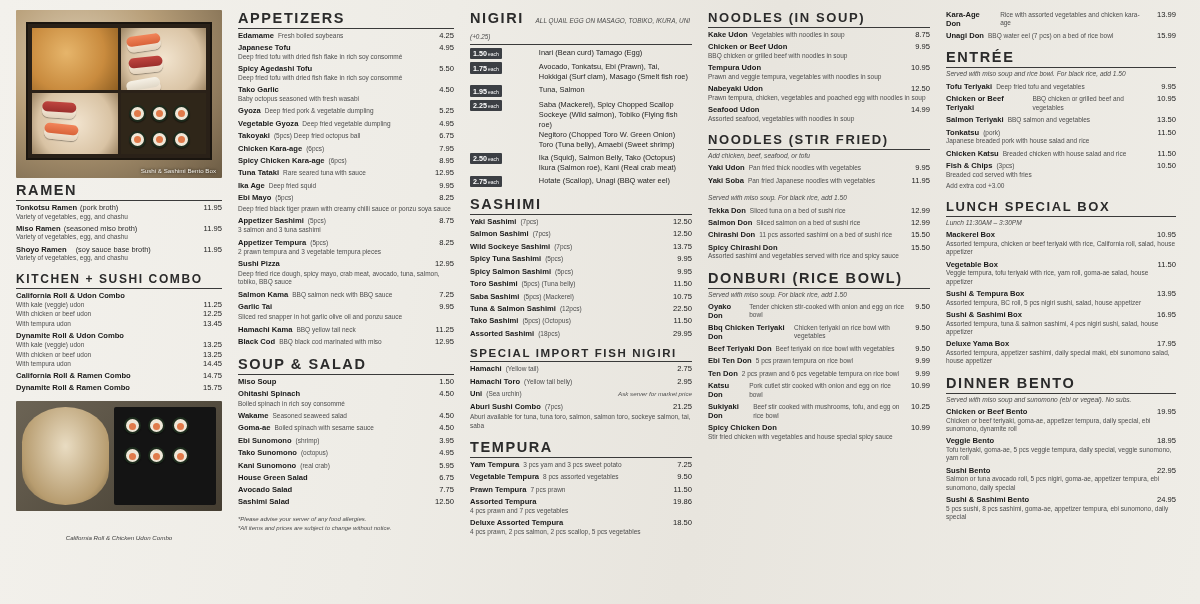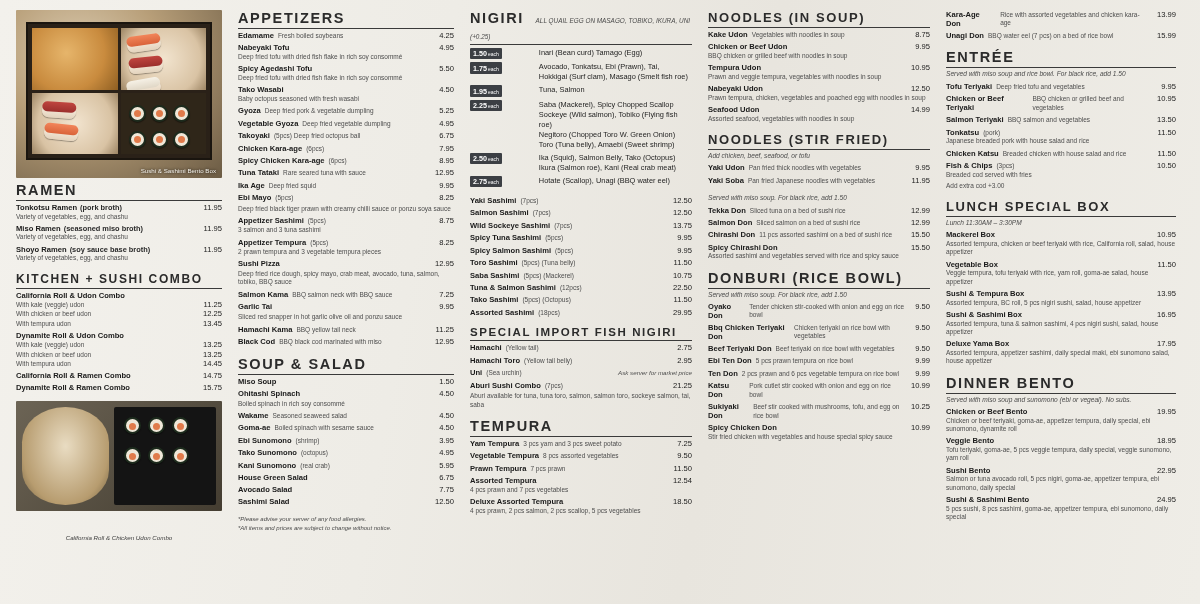--- a/index.html
+++ b/index.html
@@ -39,21 +39,21 @@
   .sect-note {
     font-size:6.6px; color:#4a4a4a; font-style:italic;
     margin:2px 0 3px 0; line-height:1.25;
   }
   .sect { margin-bottom:9px; }
 
   
   .item { margin-bottom:3.0px; }
   .row { display:flex; align-items:baseline; }
   .nm { font-size:7.6px; font-weight:700; color:#1a1a1a; }
-  .nm-reg { font-weight:700; font-size:7.4px; color:#2a2a2a; }
+  .nm-reg { font-weight:400; font-size:7.4px; color:#2a2a2a; }
   .dots { flex:1 1 auto; min-width:4px; }
   .pr { font-size:7.6px; font-weight:400; color:#1a1a1a; white-space:nowrap; padding-left:4px; }
   .desc { font-size:6.5px; color:#4d4d4d; line-height:1.3; margin-top:0.5px; }
 
   
   .photo {
     position:relative;
     border-radius:1px;
     overflow:hidden;
     margin-bottom:4px;
@@ -170,21 +170,21 @@
           <span class="nm">Miso Ramen</span>
           <span class="nm-reg" style="padding-left:3px">(seasoned miso broth)</span>
           <span class="dots"></span>
           <span class="pr">11.95</span>
         </div>
         <div class="desc">Variety of vegetables, egg, and chashu</div>
       </div>
       <div class="item">
         <div class="row">
           <span class="nm">Shoyo Ramen</span>
-          <span class="nm-reg" style="padding-left:3px">(soy sauce base broth)</span>
+          <span class="nm-reg" style="padding-left:9px">(soy sauce base broth)</span>
           <span class="dots"></span>
           <span class="pr">11.95</span>
         </div>
         <div class="desc">Variety of vegetables, egg, and chashu</div>
       </div>
     </div>
 
     <div class="sect">
       <div class="sect-title" style="font-size:12px">KITCHEN + SUSHI COMBO</div>
 
@@ -267,37 +267,37 @@
           <div class="item">
             <div class="row">
               <span class="nm">Edamame</span>
               <span class="desc" style="padding-left: 4px;">Fresh boiled soybeans</span>
               <span class="dots"></span>
               <span class="pr">4.25</span>
             </div>
           </div>
           <div class="item">
             <div class="row">
-              <span class="nm">Nabeyaki Tofu</span>
+              <span class="nm">Japanese Tofu</span>
               <span class="dots"></span>
               <span class="pr">4.95</span>
             </div>
             <div class="desc">Deep fried tofu with dried fish flake in rich soy consommé</div>
           </div>
           <div class="item">
             <div class="row">
               <span class="nm">Spicy Agedashi Tofu</span>
               <span class="dots"></span>
               <span class="pr">5.50</span>
             </div>
             <div class="desc">Deep fried tofu with dried fish flake in rich soy consommé</div>
           </div>
           <div class="item">
             <div class="row">
-              <span class="nm">Tako Wasabi</span>
+              <span class="nm">Tako Garlic</span>
               <span class="dots"></span>
               <span class="pr">4.50</span>
             </div>
             <div class="desc">Baby octopus seasoned with fresh wasabi</div>
           </div>
           <div class="item">
             <div class="row">
               <span class="nm">Gyoza</span>
               <span class="desc" style="padding-left: 4px;">Deep fried pork &amp; vegetable dumpling</span>
               <span class="dots"></span>
@@ -561,20 +561,21 @@
           <div class="pill-row">
             <span class="pill">2.75<span class="each">each</span></span>
             <div class="pill-body">
               <div class="pill-line">Hotate (Scallop),  Unagi (BBQ water eel)</div>
             </div>
           </div>
         </div>
     </div>
 
     <div class="sect">
+      <div class="sect-title">SASHIMI</div>
       <div id="sashimi-list">
           <div class="item">
             <div class="row">
               <span class="nm">Yaki Sashimi</span>
               <span class="desc" style="padding-left: 4px;">(7pcs)</span>
               <span class="dots"></span>
               <span class="pr">12.50</span>
             </div>
           </div>
           <div class="item">
@@ -717,21 +718,21 @@
               <span class="nm">Prawn Tempura</span>
               <span class="desc" style="padding-left: 4px;">7 pcs prawn</span>
               <span class="dots"></span>
               <span class="pr">11.50</span>
             </div>
           </div>
           <div class="item">
             <div class="row">
               <span class="nm">Assorted Tempura</span>
               <span class="dots"></span>
-              <span class="pr">12.54</span>
+              <span class="pr">19.86</span>
             </div>
             <div class="desc">4 pcs prawn and 7 pcs vegetables</div>
           </div>
           <div class="item">
             <div class="row">
               <span class="nm">Deluxe Assorted Tempura</span>
               <span class="dots"></span>
               <span class="pr">18.50</span>
             </div>
             <div class="desc">4 pcs prawn, 2 pcs salmon, 2 pcs scallop, 5 pcs vegetables</div>

